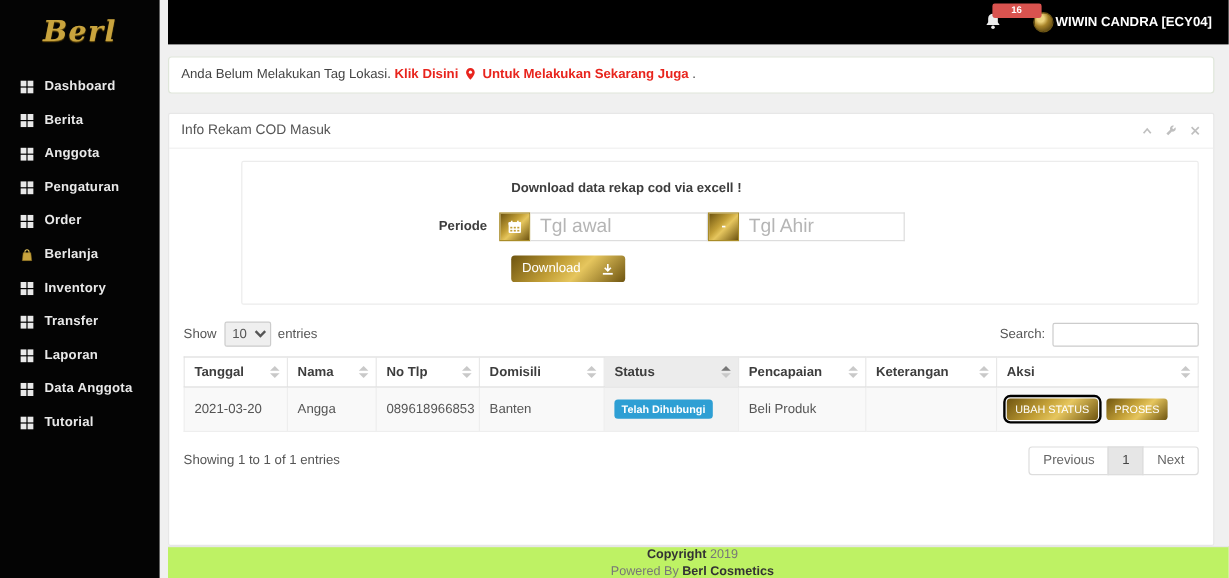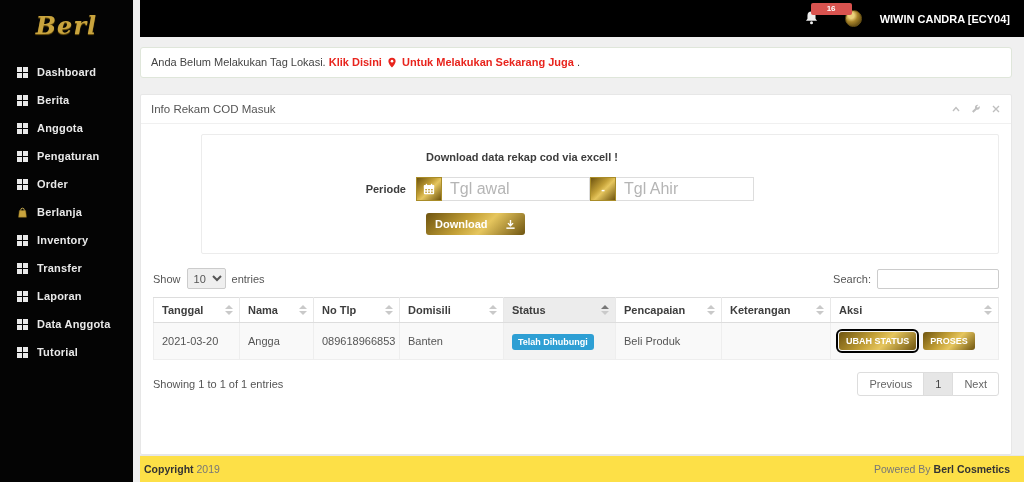--- a/index.html
+++ b/index.html
@@ -15,21 +15,21 @@
   .nav-item { display:flex; align-items:center; gap:9px; padding:8px 0 8px 17px; cursor:pointer; }
   .nav-label { color:#e9e9e9; font-size:11px; font-weight:bold; letter-spacing:.2px; }
   .nav-icon { width:11px; height:11px; flex:0 0 11px; }
 
   
   .main { margin-left:140px; height:482px; display:flex; flex-direction:column; background:#f0f0f0; }
   .topbar { height:38px; background:#000; display:flex; align-items:center; justify-content:flex-end; padding-right:14px; }
   .notif { position:relative; margin-right:26px; cursor:pointer; }
   .notif-badge { position:absolute; top:-7px; left:7px; background:#d9534f; color:#fff; font-size:8px;
                  font-weight:bold; padding:1px 16px; border-radius:2px; line-height:10px; }
-  .user { display:flex; align-items:center; gap:18px; cursor:pointer; }
+  .user { display:flex; align-items:center; gap:2px; cursor:pointer; }
   .avatar { width:17px; height:17px; border-radius:50%;
             background:radial-gradient(circle at 35% 30%, #ecd27c 0 20%, #a8842a 45%, #3a2c08 100%);
             border:1px solid #6b5415; }
   .user-name { color:#fff; font-weight:bold; font-size:11px; }
 
   .content { flex:1; padding:10px 12px 0 0; }
 
   
   .alert { background:#fff; border:1px solid #dfe6da; border-radius:3px; padding:8px 10px; line-height:13px; }
   .alert .plain { color:#444; }
@@ -53,21 +53,21 @@
   .igroup { display:flex; }
   .addon { width:26px; height:24px; display:flex; align-items:center; justify-content:center;
            background:linear-gradient(135deg,#6e5410 0%,#c3a037 40%,#e6c65e 55%,#6e5410 100%);
            color:#fff; font-weight:bold; border:1px solid #a98c28; }
   .tin { width:148px; height:24px; border:1px solid #ddd; border-left:none; padding:0 8px; font-size:16px;
          color:#555; outline:none; }
   .tin::placeholder { color:#b5b5b5; }
   .tin2 { width:138px; }
   .gold-btn { display:inline-flex; align-items:center; gap:17px; border:none; cursor:pointer;
               background:linear-gradient(135deg,#6e5410 0%,#c3a037 40%,#e6c65e 60%,#6e5410 100%);
-              color:#fff; font-weight:bold; font-size:11px; padding:5px 9px; border-radius:3px;justify-content:flex-end; }
+              color:#fff; font-weight:normal; font-size:11px; padding:5px 9px; border-radius:3px;justify-content:flex-end; }
   .dl-btn-row { margin-left:224px; margin-top:12px; }
 
   
   .tc-row { display:flex; align-items:center; justify-content:space-between; margin-top:14px; color:#555; }
   .tc-left { display:flex; align-items:center; gap:6px; }
   .len-select { height:21px; border:1px solid #ccc; border-radius:2px; color:#555; font-size:11px; padding:0 2px; }
   .tc-right { display:flex; align-items:center; gap:6px; }
   .search-input { width:122px; height:20px; border:1px solid #ccc; border-radius:2px; padding:0 5px; outline:none; }
 
   
@@ -88,22 +88,22 @@
 
   
   .info-row { display:flex; align-items:center; justify-content:space-between; margin-top:12px; color:#555; }
   .pager { display:flex; }
   .page-btn { border:1px solid #ddd; background:#fff; color:#666; padding:5px 11px; cursor:pointer; margin-left:-1px; }
   .page-btn:first-child { border-radius:3px 0 0 3px; margin-left:0; }
   .page-btn:last-child { border-radius:0 3px 3px 0; }
   .page-btn.active { background:#e6e6e6; color:#444; }
 
   
-  .footer { height:27px; background:#fde047; border-top:1px solid #e7e7e7; display:flex; align-items:center;
-            justify-content:space-between; padding:0 14px 0 4px; font-size:10.5px; color:#777; }
+  .footer { height:27px; background:#bef264; border-top:1px solid #e7e7e7; display:flex; align-items:center;
+            justify-content:space-between; padding:0 14px 0 4px; font-size:10.5px; color:#777;flex-direction:column; }
   .footer b { color:#333; }
 </style>
 </head>
 <body>
 
 <div class="sidebar">
   <div class="logo-wrap">
     <span class="logo-text">Berl</span>
   </div>
   <div class="nav">

